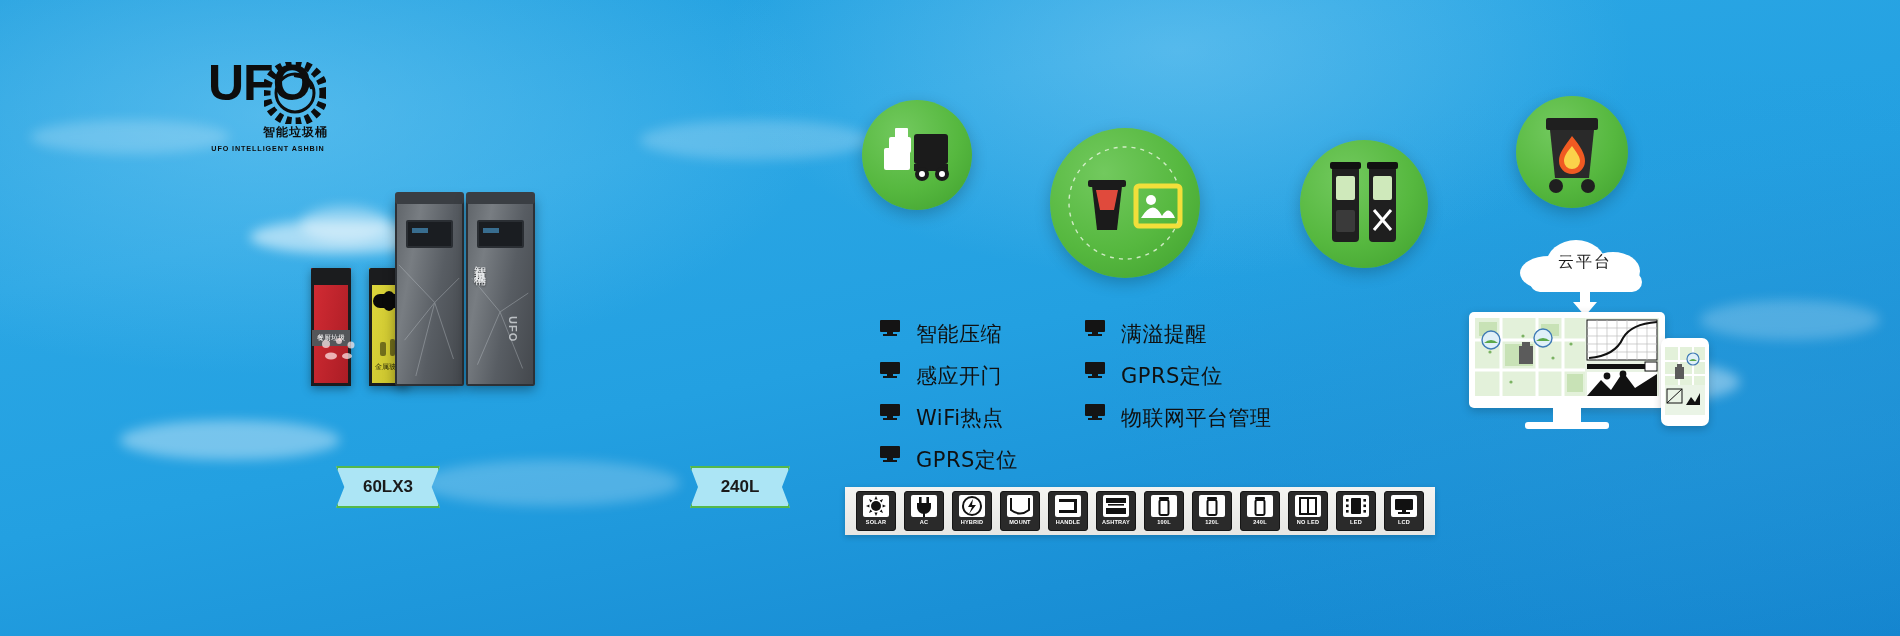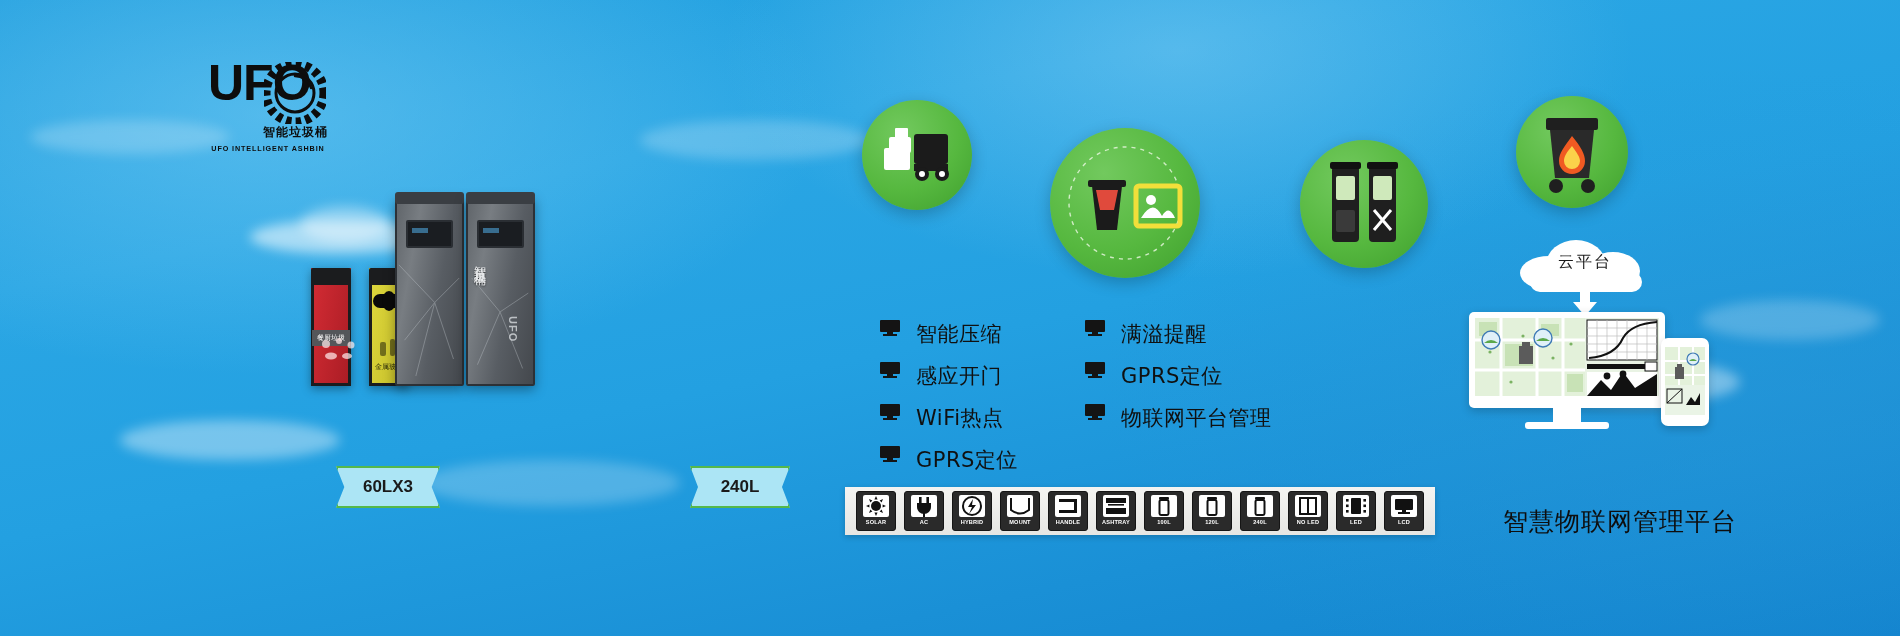--- a/index.html
+++ b/index.html
@@ -581,15 +581,14 @@
               <rect x="12" y="17" width="5" height="4"></rect>
             </g>
           <rect x="2" y="42" width="15" height="14" fill="none" stroke="#111" stroke-width="1"></rect>
           <path d="M2 56 l15 -14" stroke="#111" stroke-width="1"></path>
           <path d="M21 58 l5 -8 l4 5 l5 -9 v12z" fill="#111"></path>
         </svg>
       </div>
     </div>
   </div>
 
-  <div class="platform-title">智慧物联网管理平台</div>
 
 </div>
 
 </body></html>

